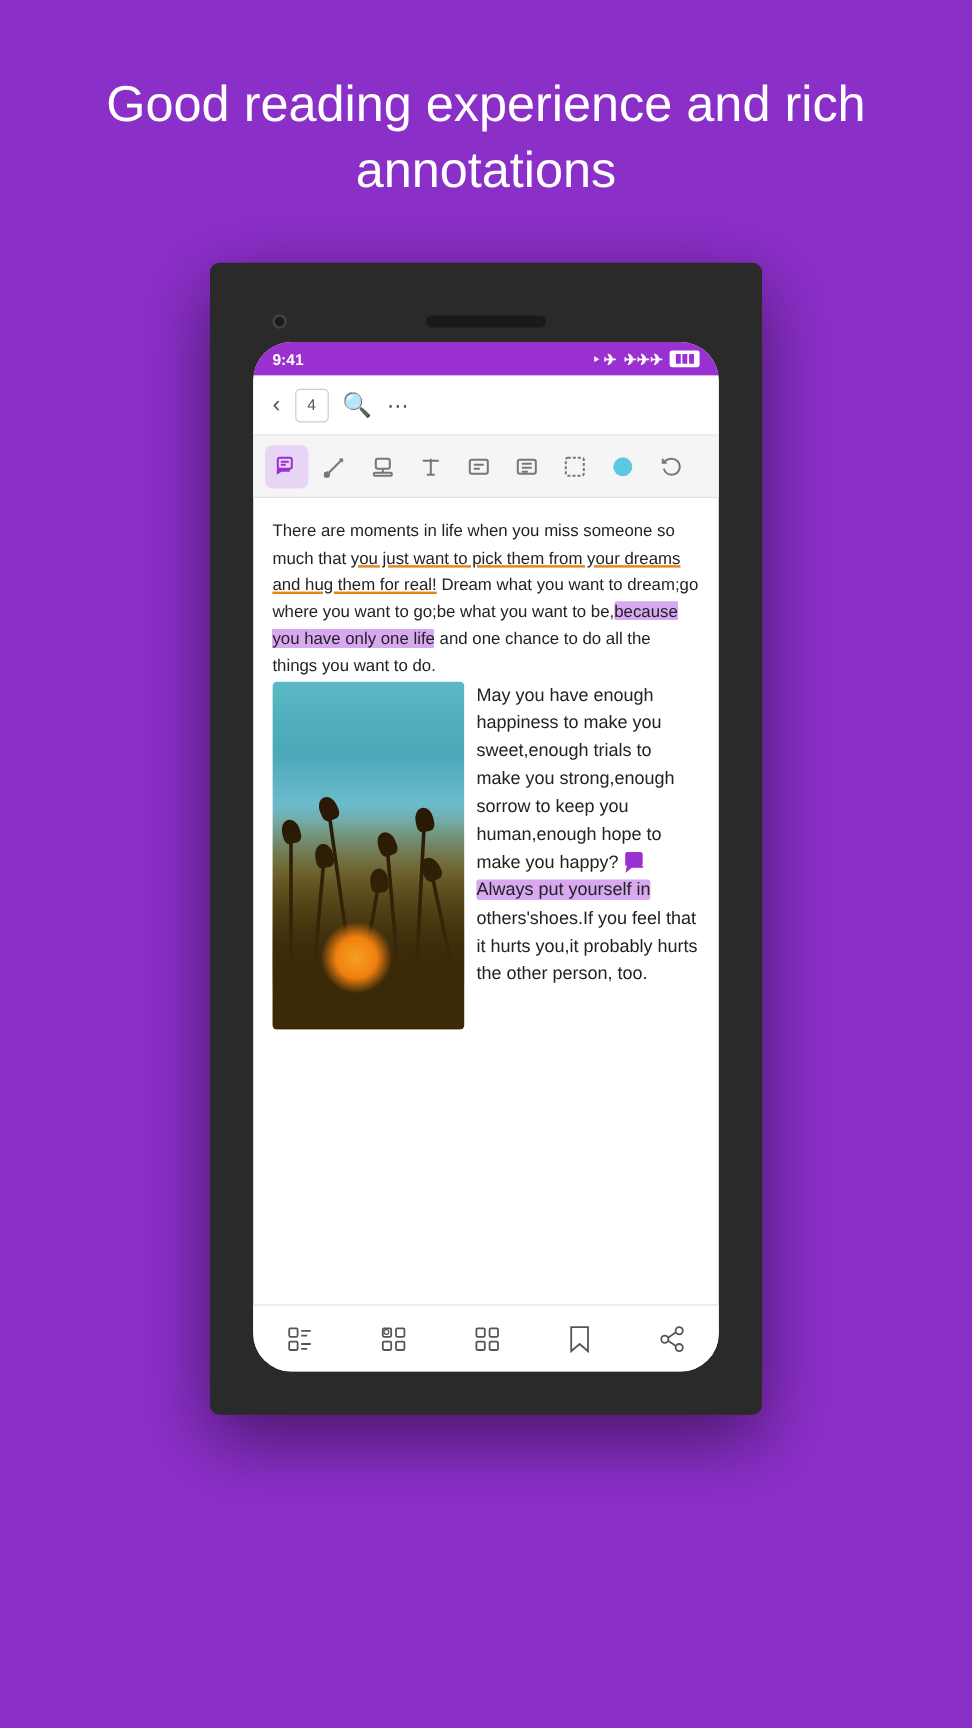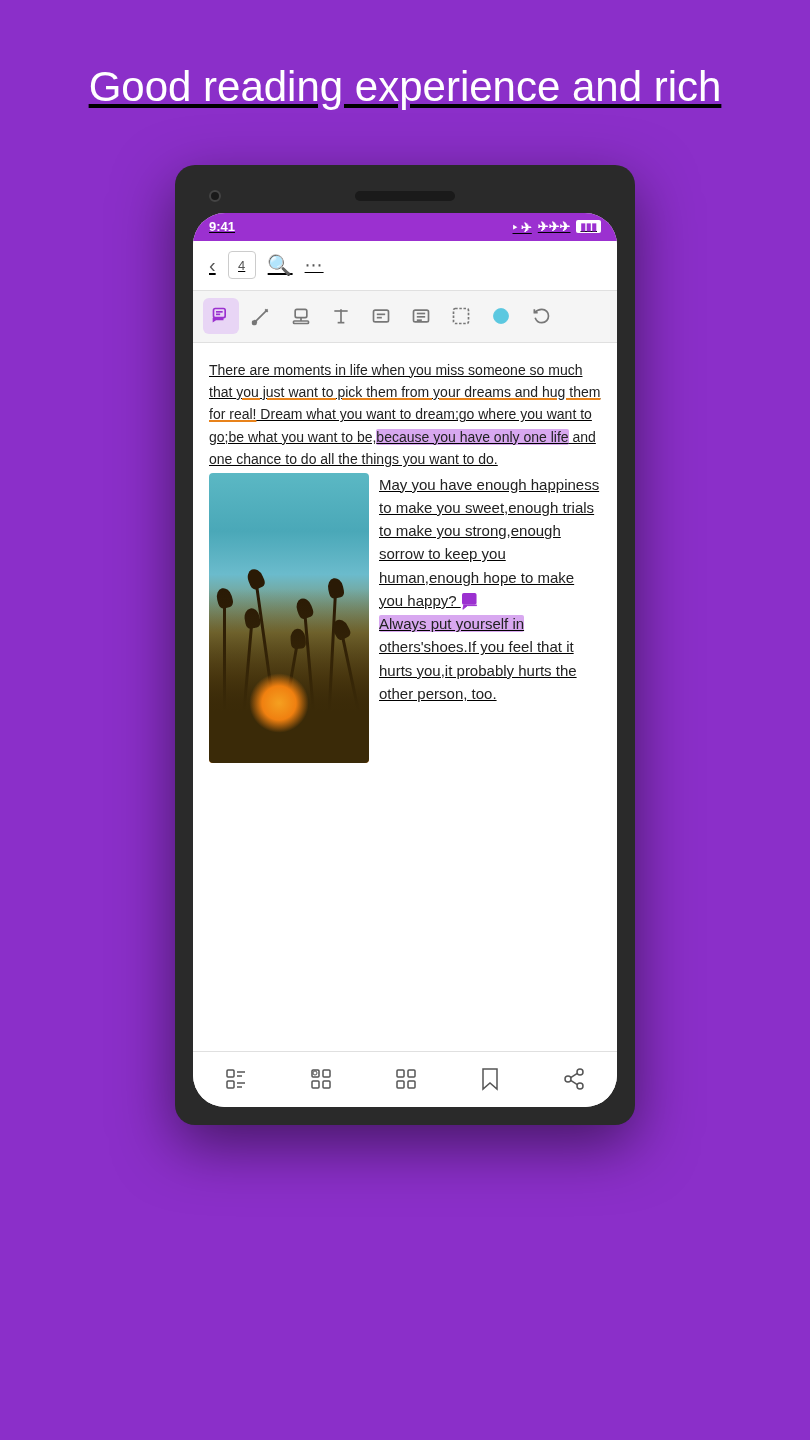--- a/index.html
+++ b/index.html
@@ -26,22 +26,22 @@
       display: flex;
       justify-content: center;
       align-items: flex-start;
       padding-top: 10px;
     }
 
     .phone-frame {
       width: 460px;
       height: 960px;
       background: #2a2a2a;
-      border-radius: 20px;
-      padding: 18px;
+      border-radius: 8px;
+      padding: 36px;
       box-shadow: 0 20px 60px rgba(0,0,0,0.5);
       position: relative;
     }
 
     .phone-notch-area {
       display: flex;
       align-items: center;
       justify-content: space-between;
       padding: 4px 16px 8px;
       height: 30px;
@@ -336,24 +336,25 @@
       width: 60px;
       height: 60px;
       background: radial-gradient(circle, #f5a020 0%, #f08010 40%, transparent 70%);
       border-radius: 50%;
       z-index: 1;
     }
   </style>
 </head>
 <body>
 
-<div style="width:810px;height:1440px;background:#8B2FC9;position:relative;text-decoration:underline;">
+<div style="width:810px;height:1440px;background:#8B2FC9;position:relative;">
 
   <div class="page-title">
     <span>Good reading experience and rich</span><br>
+    <span>annotations</span>
   </div>
 
   <div class="phone-wrapper">
     <div class="phone-frame">
 
       <div class="phone-notch-area">
         <div class="phone-camera"></div>
         <div class="phone-speaker"></div>
         <div style="width:12px"></div>
       </div>

